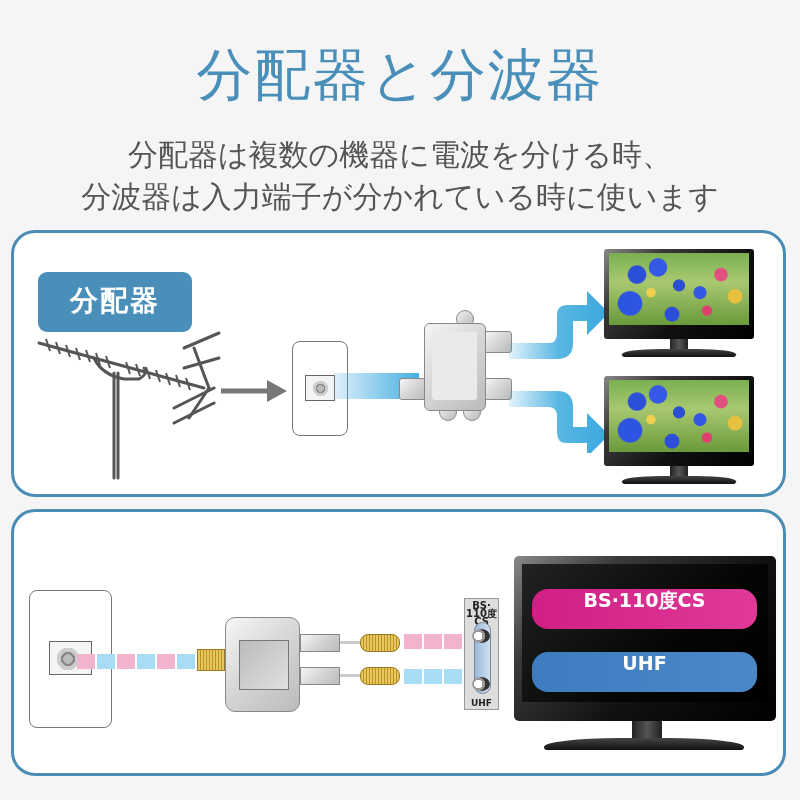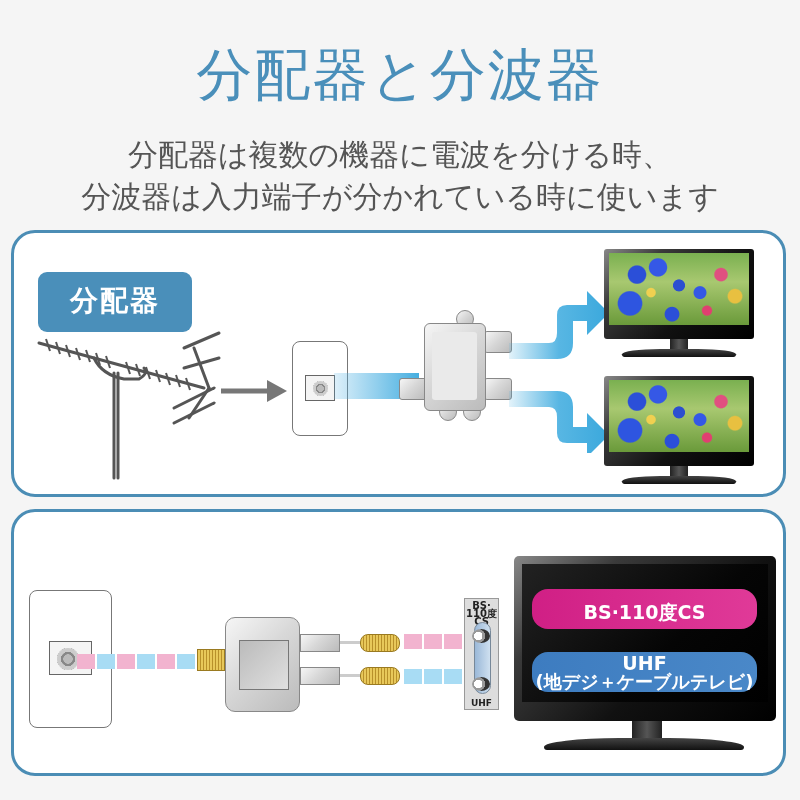--- a/index.html
+++ b/index.html
@@ -187,25 +187,24 @@
     <div class="lbl" style="top:11px">110度CS</div>
     <div class="abs" style="left:9px;top:23px;width:17px;height:72px;background:linear-gradient(90deg,#9ab8d8,#cfe0f0);border-radius:9px;border:1px solid #789"></div>
     <div class="abs" style="left:7px;top:30px;width:18px;height:14px;border-radius:50%;background:radial-gradient(circle at 35% 50%,#fff 0 30%,#999 31% 50%,#333 51%)"></div>
     <div class="abs" style="left:7px;top:78px;width:18px;height:14px;border-radius:50%;background:radial-gradient(circle at 35% 50%,#fff 0 30%,#999 31% 50%,#333 51%)"></div>
     <div class="lbl" style="top:100px;font-size:9px">UHF</div>
   </div>
 
   <div class="tv" style="left:500px;top:44px;width:262px;height:210px">
     <div class="tv-frame" style="left:0;top:0;width:262px;height:165px;border-radius:5px">
       <div class="tv-screen" style="left:8px;top:8px;width:246px;height:138px;background:linear-gradient(135deg,#222 0%,#050505 60%,#000 100%)">
-        <div class="band band-pink" style="left:10px;top:25px;width:225px;height:40px;padding-top:14px">
+        <div class="band band-pink" style="left:10px;top:25px;width:225px;height:40px;padding-top:2px">
           <span class="l1">BS·110度CS</span>
         </div>
         <div class="band band-blue" style="left:10px;top:88px;width:225px;height:40px;padding-top:2px">
           <span class="l1">UHF</span>
-          <span class="l2">(地デジ＋ケーブルテレビ)</span>
         </div>
       </div>
     </div>
     <div class="tv-neck" style="left:118px;top:165px;width:30px;height:20px"></div>
     <div class="tv-base" style="left:30px;top:182px;width:200px;height:12px"></div>
   </div>
 </div>
 
 </body></html>

